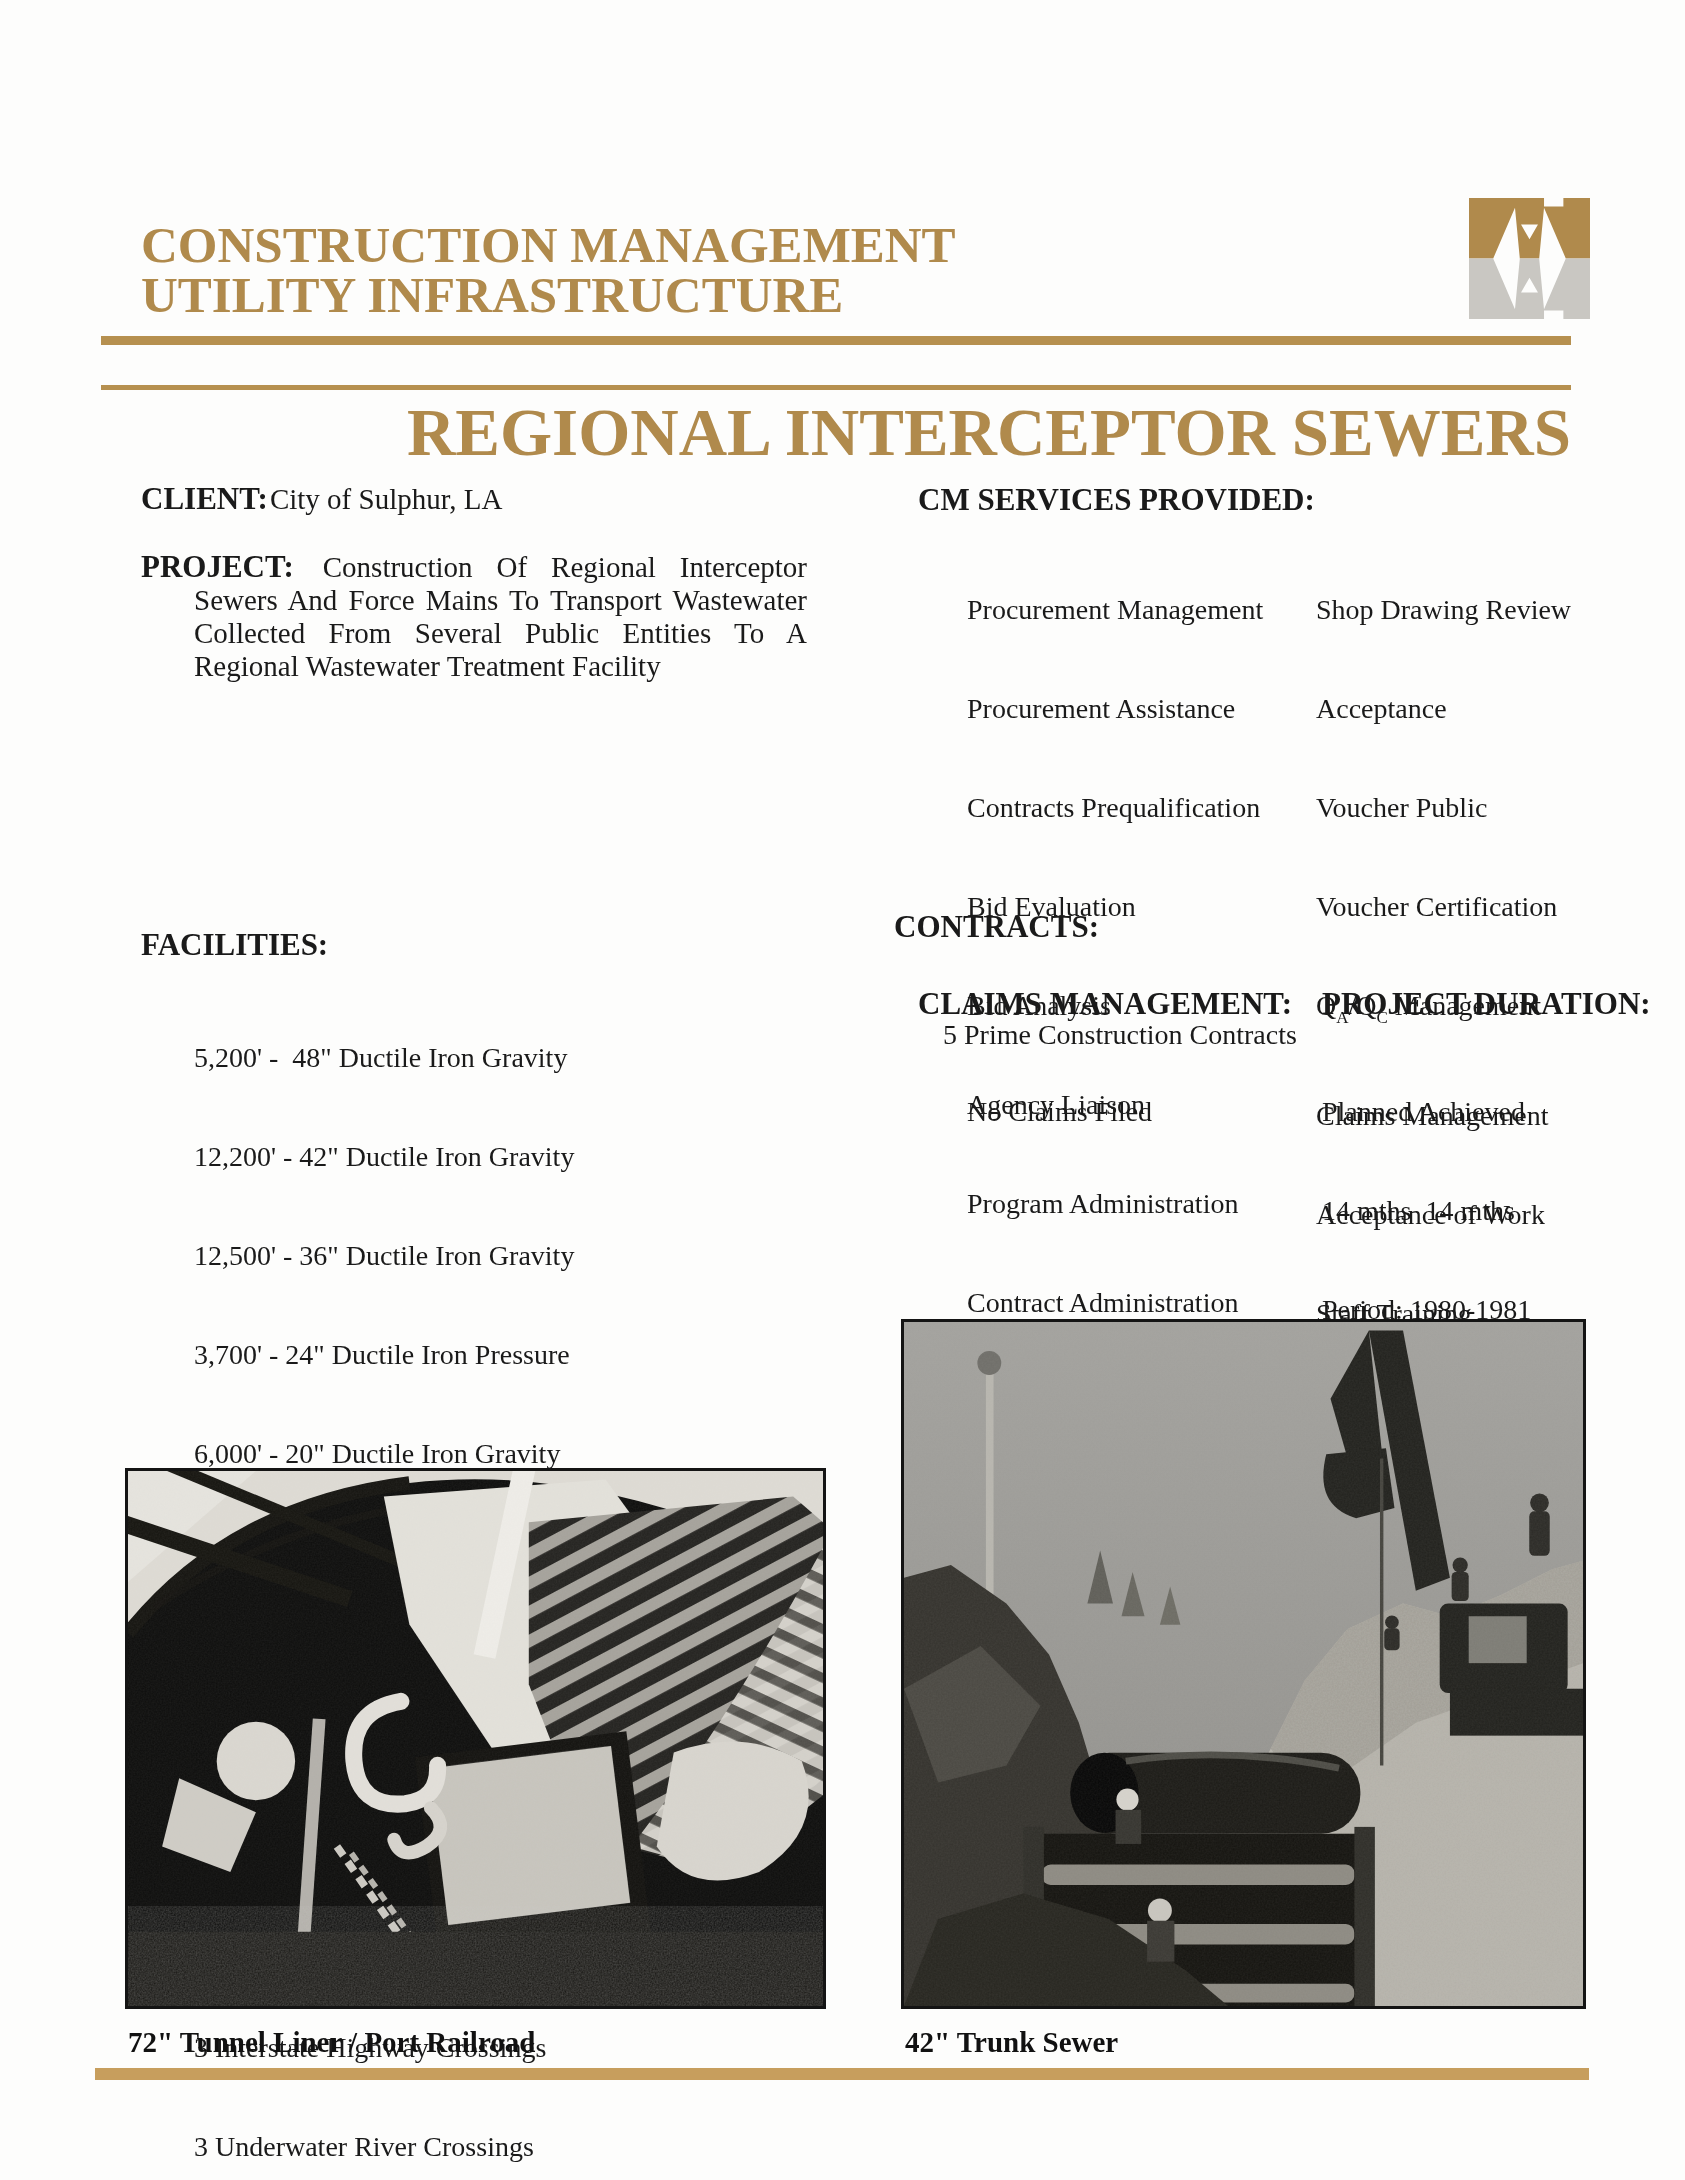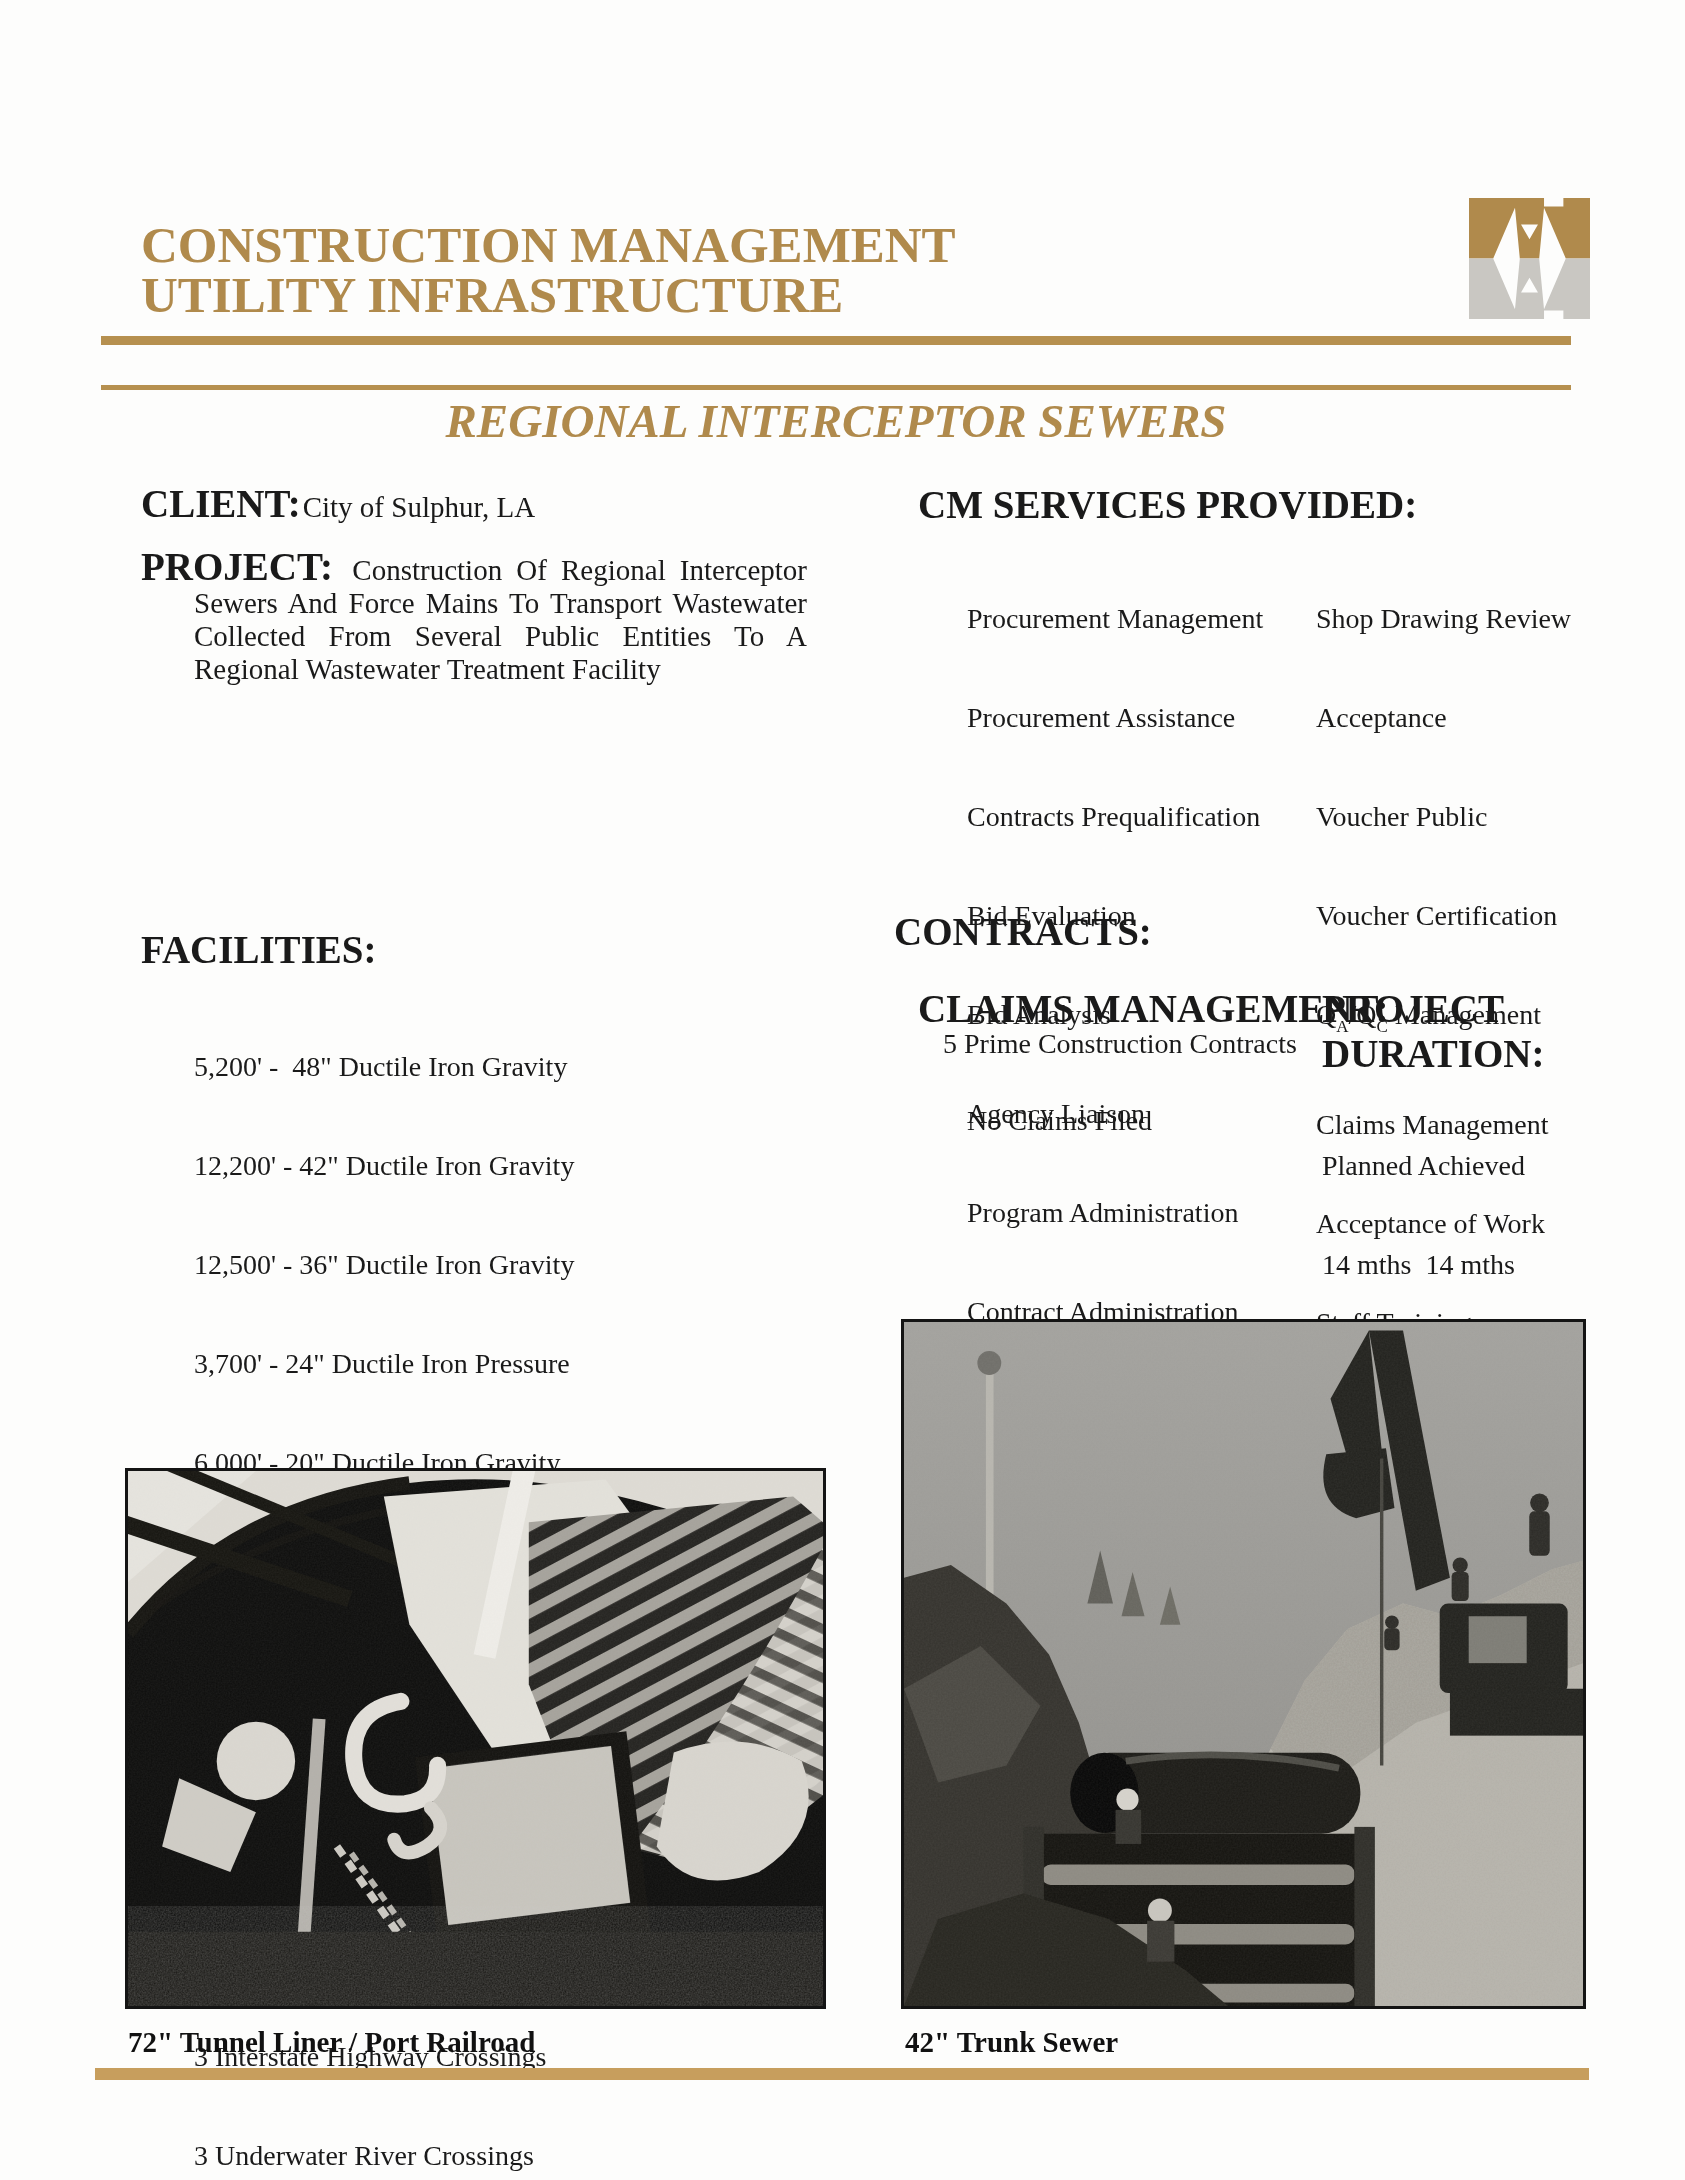--- a/index.html
+++ b/index.html
@@ -30,25 +30,25 @@
     left:141px;top:220px;
     font-size:51px;font-weight:bold;color:var(--gold);
     line-height:50px;letter-spacing:0px;
   }
   .logo-box{left:1469px;top:198px;width:121px;height:121px;}
 
   .rule-thick{left:101px;top:336px;width:1470px;height:9.4px;background:var(--gold-rule);}
   .rule-thin{left:101px;top:385px;width:1470px;height:5.1px;background:var(--gold-rule);}
   .section-title{
     left:101px;top:394px;width:1470px;
-    text-align:center;
-    font-size:47px;font-weight:bold;color:var(--gold);font-style:italic;
-  }
-
-  .h-label{font-size:39px;font-weight:bold;}
+    text-align:right;
+    font-size:67px;font-weight:bold;color:var(--gold);
+  }
+
+  .h-label{font-size:31px;font-weight:bold;}
   .body-txt{font-size:29px;}
 
   .client-row{left:141px;top:481px;width:698px;}
   .client-row .val{margin-left:2px;}
 
   .project-block{
     left:141px;top:550px;width:666px;
     font-size:29px;line-height:33px;
     text-align:justify;
     padding-left:53px;text-indent:-53px;

